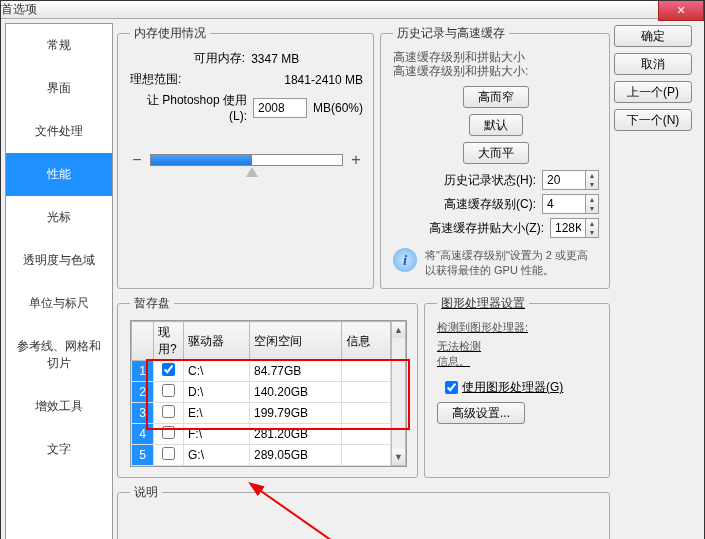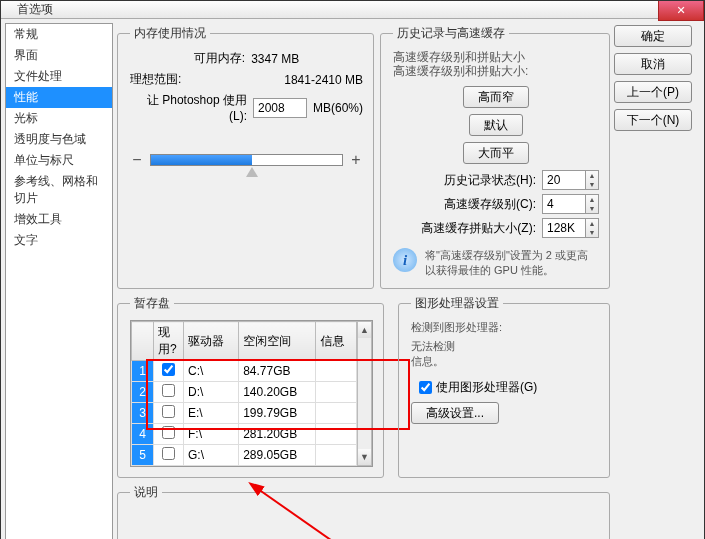--- a/index.html
+++ b/index.html
@@ -1,23 +1,23 @@
 <!DOCTYPE html>
 <html><head>
 <meta charset="utf-8">
 <style>
 * { box-sizing: border-box; margin: 0; padding: 0; font-family: "Microsoft YaHei", SimSun, Arial, sans-serif; font-size: 12px; }
 body { background: #666; width: 705px; height: 539px; overflow: hidden; }
 .window { background: #f0f0f0; border: 1px solid #333; width: 705px; height: 539px; display: flex; flex-direction: column; }
-.titlebar { background: linear-gradient(#fdfdfd, #e8e8e8); height: 28px; display: flex; align-items: center; padding: 0 16px; border-bottom: 1px solid #aaa; position: relative; }
+.titlebar { background: linear-gradient(#fdfdfd, #e8e8e8); height: 28px; display: flex; align-items: center; padding: 0 0; border-bottom: 1px solid #aaa; position: relative; }
 .titlebar .title { color: #333; }
 .titlebar .close { position: absolute; right: 0; top: 0; width: 46px; height: 20px; background: linear-gradient(#e68, #c33); color: #fff; text-align: center; line-height: 18px; border: 1px solid #a22; border-top: none; font-family: Arial; font-size: 11px; }
 .body { flex: 1; display: flex; background: #f0f0f0; }
 .sidebar { width: 108px; background: #fff; border: 1px solid #999; margin: 4px 0 4px 4px; overflow: hidden; }
-.sidebar .item { padding: 2px 8px; color: #333; cursor: default; }
+.sidebar .item { padding: 13px 8px; color: #333; cursor: default; text-align: center; }
 .sidebar .item.active { background: #1e90ff; color: #fff; }
 .main { flex: 1; padding: 6px 4px; position: relative; }
 .rightcol { width: 90px; padding: 6px 6px 0 0; }
 .btn { display: block; width: 78px; height: 22px; margin-bottom: 6px; background: linear-gradient(#fafafa,#e6e6e6); border: 1px solid #888; border-radius: 3px; text-align: center; line-height: 20px; cursor: pointer; }
 fieldset { border: 1px solid #aaa; border-radius: 3px; margin-bottom: 6px; padding: 8px 10px 10px 12px; position: relative; }
 fieldset > legend { padding: 0 4px; color: #333; }
 .row { display: flex; align-items: center; margin-bottom: 4px; }
 .lbl { text-align: right; margin-right: 6px; }
 .val { }
 .input-sm { width: 54px; height: 20px; border: 1px solid #999; padding: 0 4px; background: #fff; }
@@ -30,23 +30,23 @@
 .slider .fill { position:absolute; left:0; top:0; bottom:0; width:53%; background: linear-gradient(#4aa0ff,#1e7be0); }
 .slider .thumb { position:absolute; left:53%; top:12px; width:0;height:0; border-left:6px solid transparent; border-right:6px solid transparent; border-bottom:10px solid #bbb; transform:translateX(-6px); }
 .top-flex { display:flex; gap:6px; }
 .mem-group { flex:1; }
 .hist-group { width: 230px; }
 .hist-row { display:flex; align-items:center; justify-content:flex-end; margin-bottom:4px; }
 .hist-row .lbl { flex:1; text-align:right; margin-right:6px; }
 .info-row { display:flex; align-items:flex-start; margin-top:10px; }
 .info-icon { width:24px; height:24px; border-radius:50%; background:radial-gradient(#cde6ff,#6ab0ee); color:#1560bd; font-weight:bold; font-style:italic; font-family: Georgia, serif; font-size:15px; text-align:center; line-height:24px; margin-right:8px; flex-shrink:0; }
 .info-text { font-size:11px; color:#555; }
-.mid-flex { display:flex; gap:14px; }
+.mid-flex { display:flex; gap:6px; }
 .scratch-group { flex:1; }
-.gpu-group { width: 212px; }
+.gpu-group { width: 186px; text-decoration: underline; }
 .tbl { width:100%; border-collapse:collapse; background:#fff; }
 .tbl th { background: linear-gradient(#f8f8f8,#e6e6e6); border:1px solid #bbb; padding:2px 4px; font-weight:normal; text-align:left; }
 .tbl th:first-child { width:22px; }
 .tbl td { border:1px solid #ddd; padding:2px 4px; }
 .tbl td.num { background:#1e90ff; color:#fff; text-align:center; width:22px; }
 .tbl td.chk { width:30px; text-align:center; }
 .redbox { position:absolute; border:2px solid #e00; pointer-events:none; }
 .scrollbar-v { width:16px; background:#eee; border:1px solid #bbb; display:flex; flex-direction:column; }
 .scrollbar-v .arrow { height:16px; background:linear-gradient(#fafafa,#e0e0e0); text-align:center; font-size:9px; line-height:16px; color:#555; }
 .scrollbar-v .track { flex:1; }
@@ -130,21 +130,21 @@
           <div class="hist-row">
             <span class="lbl">高速缓存级别(C):</span>
             <input class="input-sm" style="width: 44px;" value="4">
             <div class="stepper">
                 <span>▲</span>
                 <span>▼</span>
               </div>
           </div>
           <div class="hist-row">
             <span class="lbl">高速缓存拼贴大小(Z):</span>
-            <input class="input-sm" style="width: 44px;" value="128K">
+            <input class="input-sm" style="width: 36px;" value="128K">
             <div class="stepper">
                 <span>▲</span>
                 <span>▼</span>
               </div>
           </div>
           <div class="info-row">
             <div class="info-icon">i</div>
             <div class="info-text">将"高速缓存级别"设置为 2 或更高以获得最佳的 GPU 性能。</div>
           </div>
         </fieldset>

